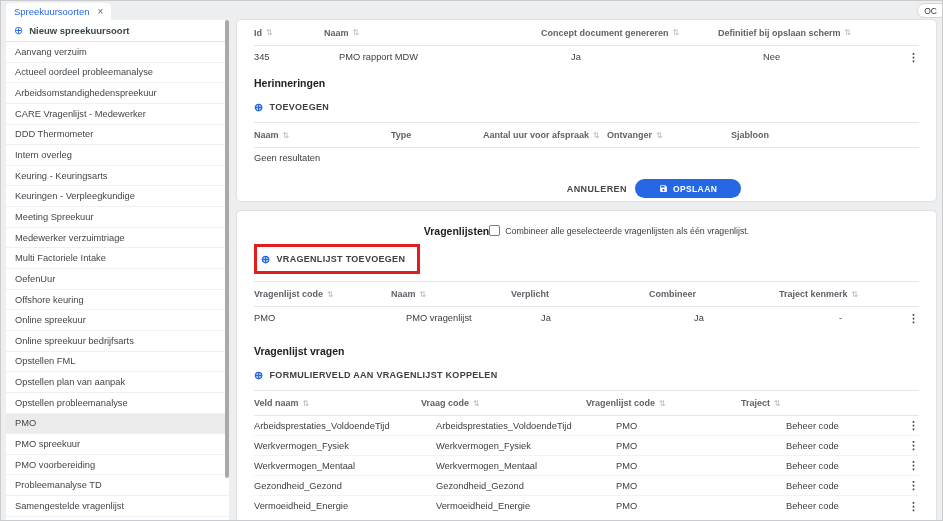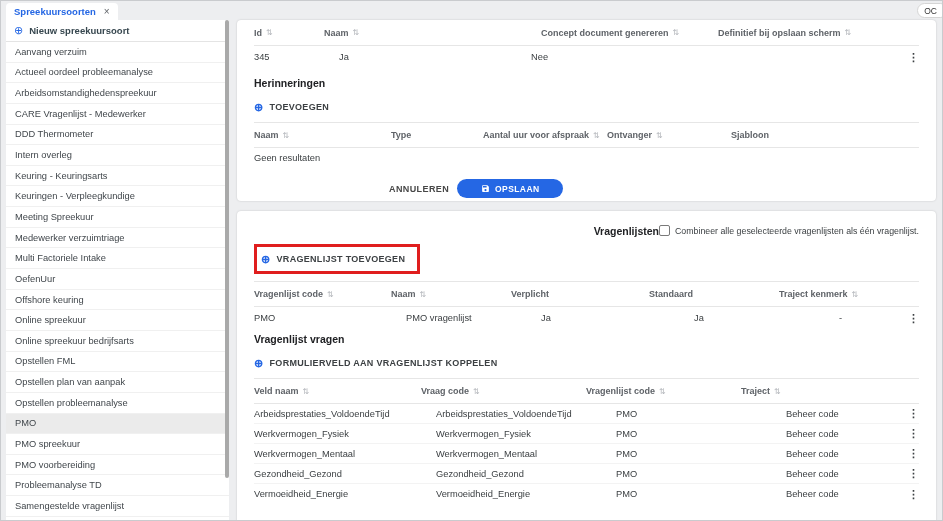--- a/index.html
+++ b/index.html
@@ -9,21 +9,21 @@
     background:#edeef0; border:1px solid #c9cbce;
     font-family:"Liberation Sans", sans-serif; color:#3c4043;
   }
   
   .topbar{ position:absolute; left:0; top:0; right:0; height:19px; }
   .tab{
     position:absolute; left:5px; top:2px; height:17px;
     background:#ffffff; border-radius:4px 4px 0 0;
     display:inline-flex; align-items:center; gap:8px; padding:0 8px; cursor:pointer;
   }
-  .tab-label{ font-size:9.5px; font-weight:700; color:#2567e4; white-space:nowrap; }
+  .tab-label{ font-size:9.5px; font-weight:400; color:#2567e4; white-space:nowrap; }
   .tab-close{ font-size:10px; color:#5f6368; line-height:1; }
   .tr-pill{
     position:absolute; right:-6px; top:2px; height:15px;
     background:#fff; border:1px solid #d5d5d5; border-radius:8px;
     display:flex; align-items:center; padding:0 10px 0 6px;
     font-size:8.5px; color:#333;
   }
   
   .sidebar{
     position:absolute; left:5px; top:19px; width:223px; height:502px;
@@ -75,40 +75,40 @@
   
   .sec-title{ font-size:10.5px; font-weight:700; color:#202124; margin-top:9px; }
   .linkbtn{
     display:flex; align-items:center; gap:6px; background:none; border:none;
     padding:0; margin-top:7px; height:22px; cursor:pointer;
     font-family:inherit; font-size:9px; font-weight:700; color:#3c4043;
     letter-spacing:.3px; white-space:nowrap;
   }
   .empty-row{ height:20px; display:flex; align-items:center; font-size:9.3px;
               color:#3c4043; }
-  .actions{ display:flex; align-items:center; gap:8px; margin:11px 0 0 135px; }
+  .actions{ display:flex; align-items:center; gap:8px; margin:11px 0 0 135px;justify-content:center; }
   .textbtn{ background:none; border:none; font-family:inherit; font-size:9px;
             font-weight:700; color:#474747; letter-spacing:.4px; cursor:pointer; }
   .primarybtn{
     display:flex; align-items:center; gap:5px; height:19px; padding:0 24px;
     background:#2567e4; color:#fff; border:none; border-radius:11px;
     font-family:inherit; font-size:8.5px; font-weight:700; letter-spacing:.4px;
     cursor:pointer;
   }
-  .card2-head{ display:flex; align-items:flex-start; justify-content:flex-end; }
+  .card2-head{ display:flex; align-items:flex-start; justify-content:center; }
   .combine{ display:flex; align-items:center; gap:5px; cursor:pointer; }
   .checkbox{ width:11px; height:11px; border:1px solid #7a7a7a; border-radius:2px;
              background:#fff; flex:0 0 auto; }
   .combine-label{ font-size:8.8px; color:#3c4043; white-space:nowrap; }
   .red-box{
     display:inline-block; margin-top:7px; border:3px solid #e01e1e;
     padding:1px 12px 1px 4px;
   }
   .red-box .linkbtn{ margin-top:0; }
-  .mt7{ margin-top:7px; } .mt12{ margin-top:4px; } .mt4{ margin-top:4px; }
+  .mt7{ margin-top:7px; } .mt12{ margin-top:16px; } .mt4{ margin-top:4px; }
   .trow.short{ height:20px; }
 </style>
 </head>
 <body>
 
 <div class="root">
 
   <div class="topbar">
     <div class="tab">
       <span class="tab-label">Spreekuursoorten</span>
@@ -170,20 +170,21 @@
           <span class="sort">⇅</span>
         </div>
         <div class="hcell a4">
           <span>Definitief bij opslaan scherm</span>
           <span class="sort">⇅</span>
         </div>
         <div class="a5"></div>
       </div>
       <div class="trow">
         <div class="cell a1">345</div>
+        <div class="cell a2">PMO rapport MDW</div>
         <div class="cell a3">Ja</div>
         <div class="cell a4">Nee</div>
         <div class="a5 kcol">
           <button class="kebab-btn">⋮</button>
         </div>
       </div>
 
       <h3 class="sec-title">Herinneringen</h3>
 
       <button class="linkbtn">
@@ -248,21 +249,21 @@
           <span class="sort">⇅</span>
         </div>
         <div class="hcell c2">
           <span>Naam</span>
           <span class="sort">⇅</span>
         </div>
         <div class="hcell c3">
           <span>Verplicht</span>
         </div>
         <div class="hcell c4">
-          <span>Standaard</span>
+          <span>Combineer</span>
         </div>
         <div class="hcell c5">
           <span>Traject kenmerk</span>
           <span class="sort">⇅</span>
         </div>
         <div class="c6"></div>
       </div>
       <div class="trow">
         <div class="cell c1">PMO</div>
         <div class="cell c2">PMO vragenlijst</div>

